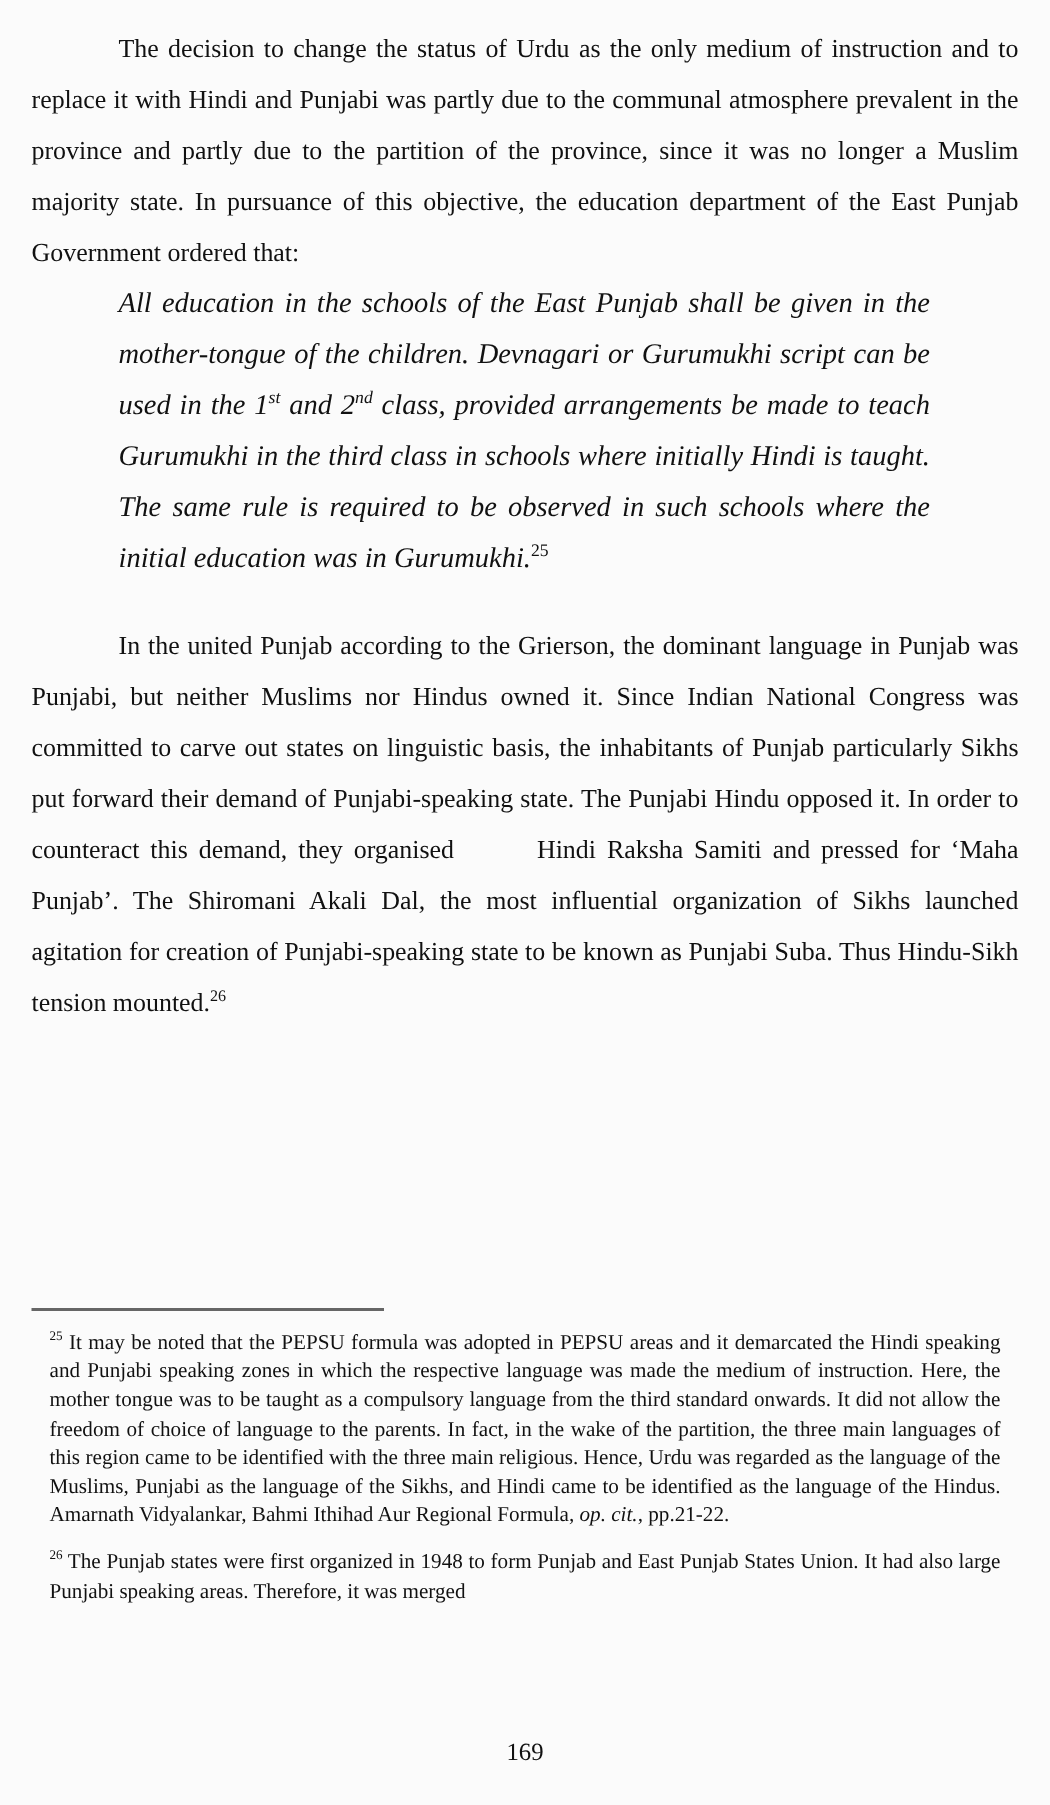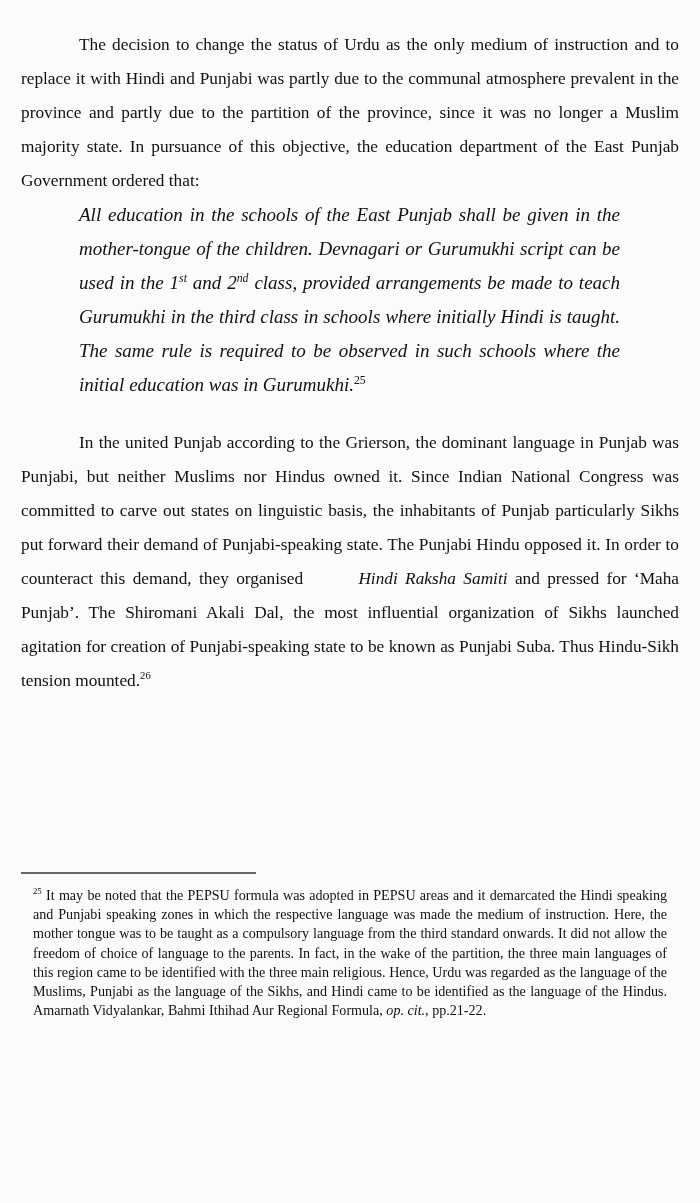--- a/index.html
+++ b/index.html
@@ -14,39 +14,38 @@
     color: #111111;
     -webkit-font-smoothing: antialiased;
     overflow: hidden;
   }
 
   .page {
     position: relative;
     width: 700px;
     height: 1203px;
     box-sizing: border-box;
-    padding: 12px 21px;
+    padding: 0 21px;
   }
 
   
   .body-para {
     font-size: 17.3px;
     line-height: 34px;
     text-align: justify;
     text-justify: inter-word;
     text-indent: 58px;
     margin: 0;
     hyphens: none;
   }
   .body-para.first {
     padding-top: 16px;
   }
 
   .body-para .ital {
-    font-style: italic;
     margin-left: 48px;
   }
 
   
   .quote {
     font-size: 19px;
     line-height: 34px;
     font-style: italic;
     text-align: justify;
     text-justify: inter-word;
@@ -126,16 +125,20 @@
     <span>In the united Punjab according to the Grierson, the dominant language in Punjab was Punjabi, but neither Muslims nor Hindus owned it. Since Indian National Congress was committed to carve out states on linguistic basis, the inhabitants of Punjab particularly Sikhs put forward their demand of Punjabi-speaking state. The Punjabi Hindu opposed it. In order to counteract this demand, they organised </span><span class="ital">Hindi Raksha Samiti</span><span> and pressed for ‘Maha Punjab’. The Shiromani Akali Dal, the most influential organization of Sikhs launched agitation for creation of Punjabi-speaking state to be known as Punjabi Suba. Thus Hindu-Sikh tension mounted.</span><sup class="fn">26</sup>
   </p>
 
   <div class="footnote-area">
     <hr class="fn-rule">
 
     <p class="footnote">
       <sup class="fn">25</sup><span> It may be noted that the PEPSU formula was adopted in PEPSU areas and it demarcated the Hindi speaking and Punjabi speaking zones in which the respective language was made the medium of instruction. Here, the mother tongue was to be taught as a compulsory language from the third standard onwards. It did not allow the freedom of choice of language to the parents. In fact, in the wake of the partition, the three main languages of this region came to be identified with the three main religious. Hence, Urdu was regarded as the language of the Muslims, Punjabi as the language of the Sikhs, and Hindi came to be identified as the language of the Hindus. Amarnath Vidyalankar, Bahmi Ithihad Aur Regional Formula, </span><span class="ital">op. cit.</span><span>, pp.21-22.</span>
     </p>
 
+    <p class="footnote">
+      <sup class="fn">26</sup><span> The Punjab states were first organized in 1948 to form Punjab and East Punjab States Union. It had also large Punjabi speaking areas. Therefore, it was merged</span>
+    </p>
   </div>
 
+  <div class="page-number">169</div>
 
 </div>
 
 </body></html>

